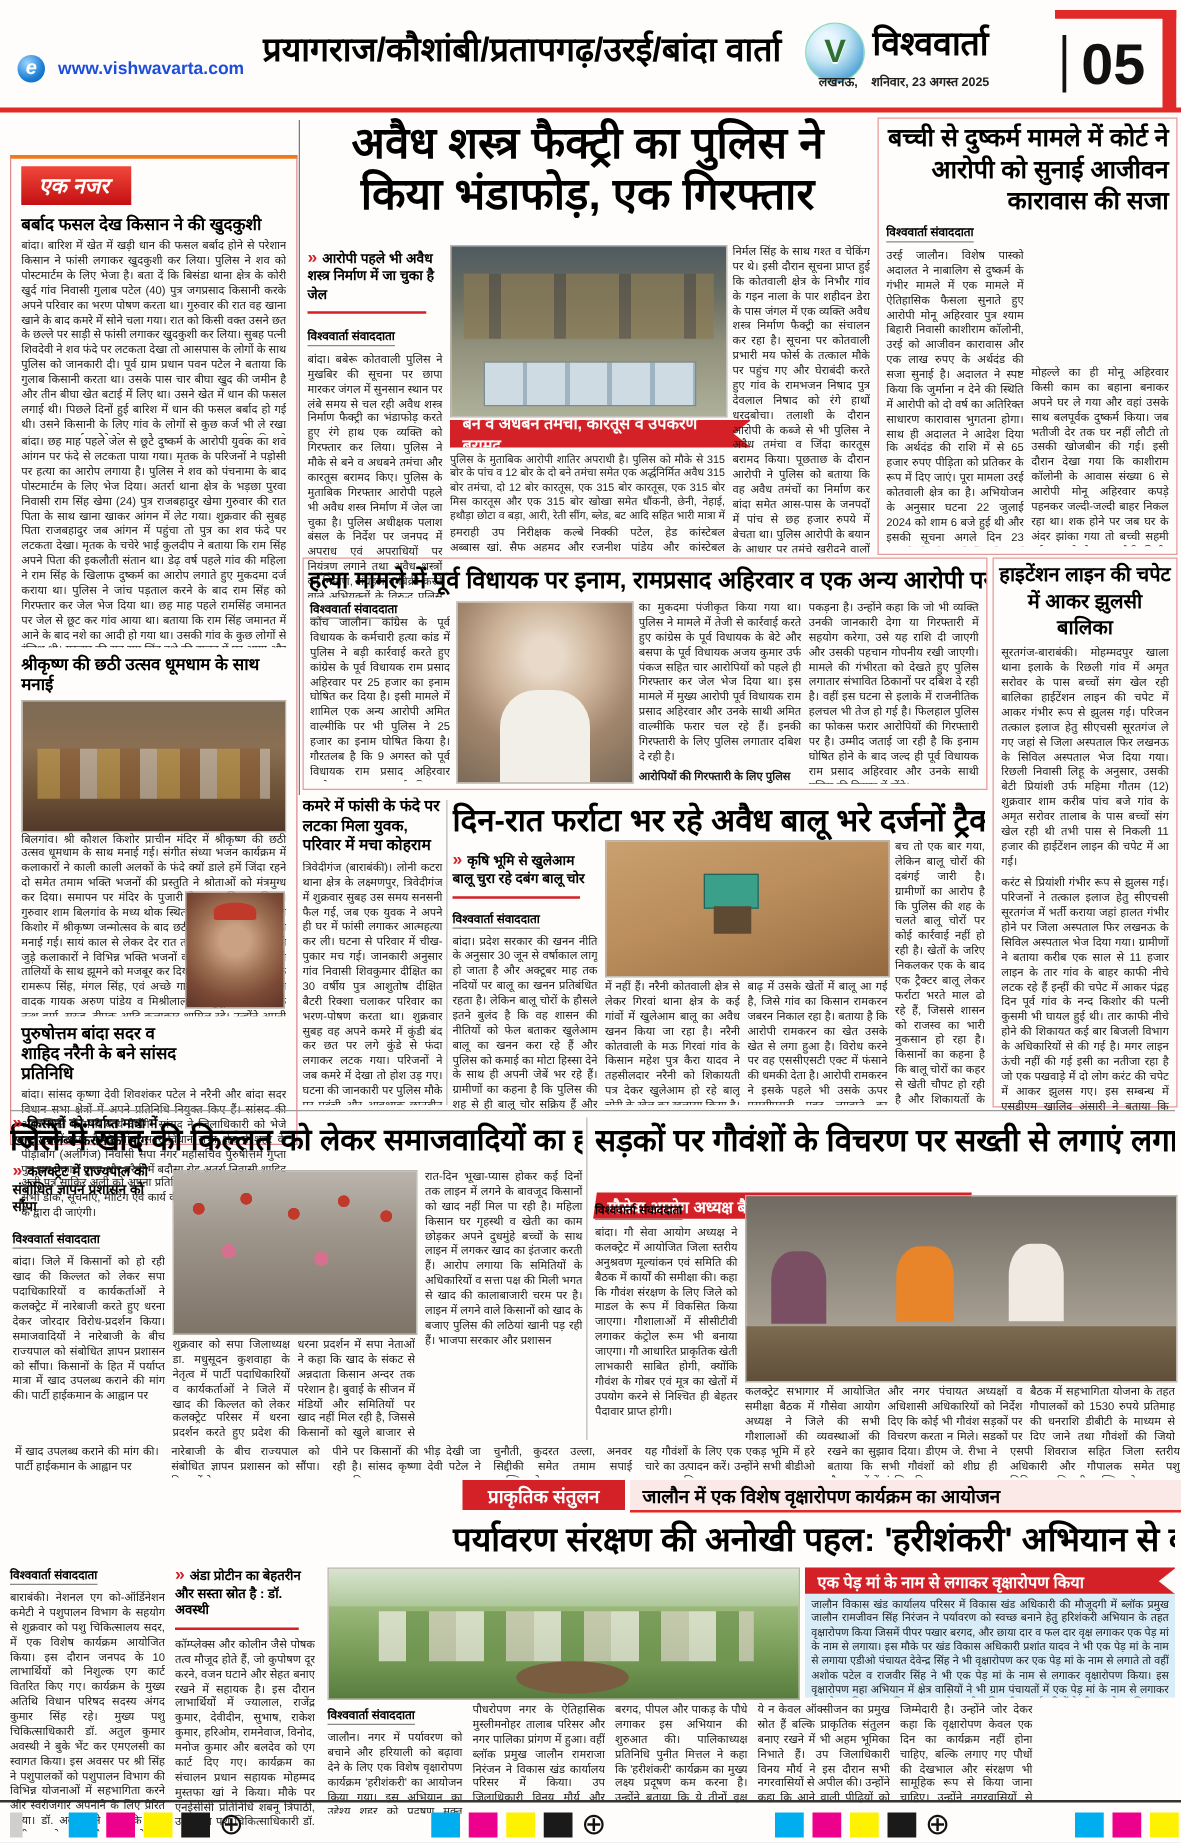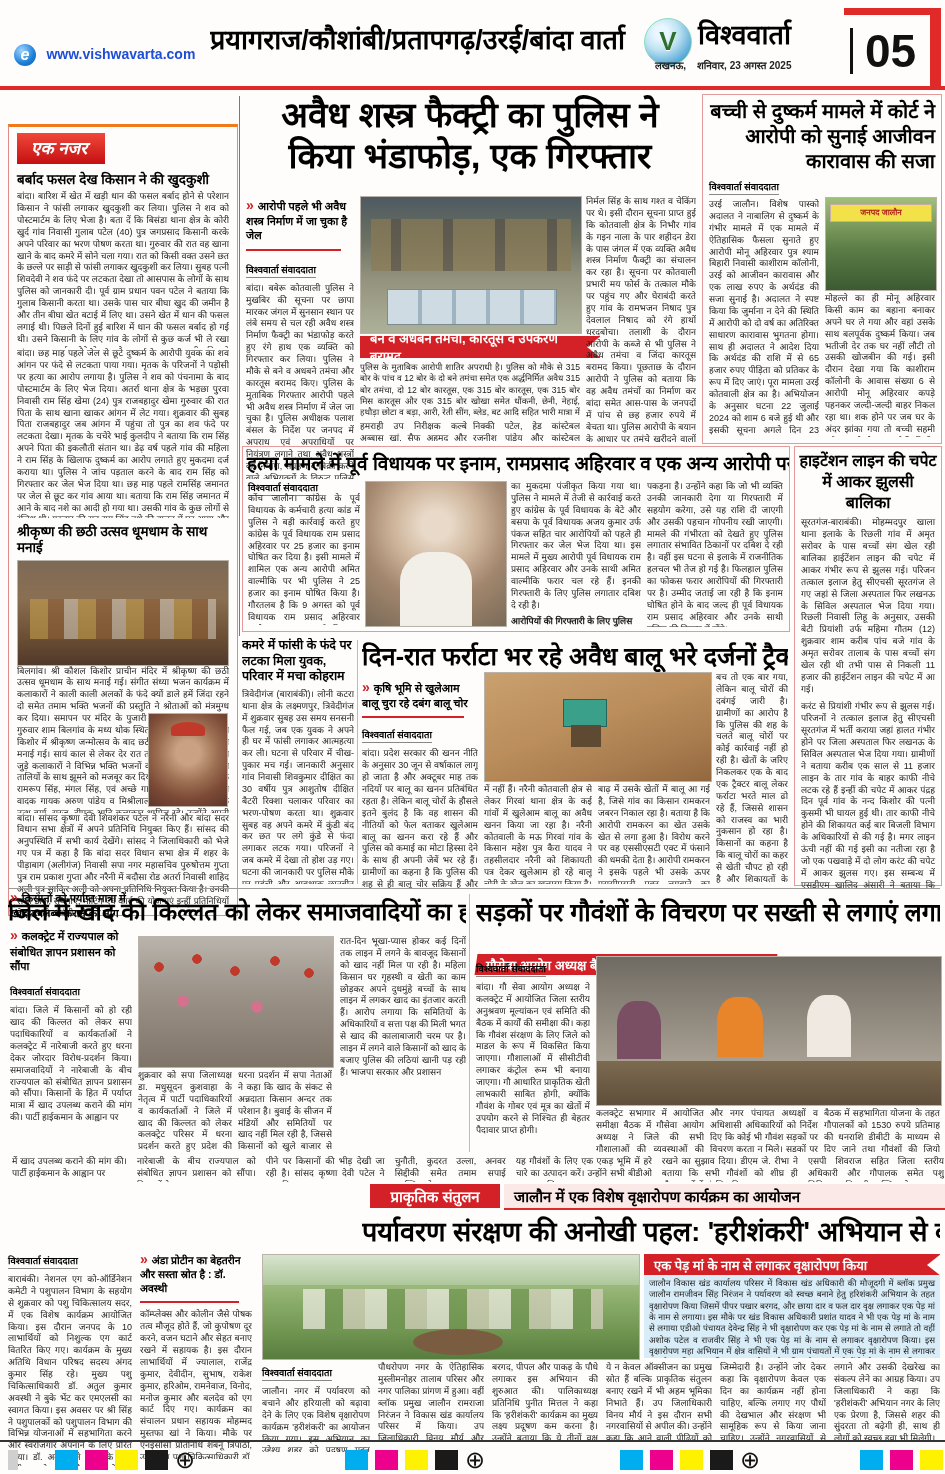--- a/index.html
+++ b/index.html
@@ -82,20 +82,21 @@
       <div class="ek-title">बर्बाद फसल देख किसान ने की खुदकुशी</div>
       <div class="body-txt" style="height:157px;">बांदा। बारिश में खेत में खड़ी धान की फसल बर्बाद होने से परेशान किसान ने फांसी लगाकर खुदकुशी कर लिया। पुलिस ने शव को पोस्टमार्टम के लिए भेजा है। बता दें कि बिसंडा थाना क्षेत्र के कोरी खुर्द गांव निवासी गुलाब पटेल (40) पुत्र जगप्रसाद किसानी करके अपने परिवार का भरण पोषण करता था। गुरुवार की रात वह खाना खाने के बाद कमरे में सोने चला गया। रात को किसी वक्त उसने छत के छल्ले पर साड़ी से फांसी लगाकर खुदकुशी कर लिया। सुबह पत्नी शिवदेवी ने शव फंदे पर लटकता देखा तो आसपास के लोगों के साथ पुलिस को जानकारी दी। पूर्व ग्राम प्रधान पवन पटेल ने बताया कि गुलाब किसानी करता था। उसके पास चार बीघा खुद की जमीन है और तीन बीघा खेत बटाई में लिए था। उसने खेत में धान की फसल लगाई थी। पिछले दिनों हुई बारिश में धान की फसल बर्बाद हो गई थी। उसने किसानी के लिए गांव के लोगों से कुछ कर्ज भी ले रखा था। फसल बर्बाद होने से वह परेशान रहता था। इधर तीन दिन से गुमशुम था और गुरुवार को फांसी पर झूलकर खुदकुशी कर ली।</div>
       <div class="body-txt" style="height:170px;">बांदा। छह माह पहले जेल से छूटे दुष्कर्म के आरोपी युवक का शव आंगन पर फंदे से लटकता पाया गया। मृतक के परिजनों ने पड़ोसी पर हत्या का आरोप लगाया है। पुलिस ने शव को पंचनामा के बाद पोस्टमार्टम के लिए भेज दिया। अतर्रा थाना क्षेत्र के भड़छा पुरवा निवासी राम सिंह खेमा (24) पुत्र राजबहादुर खेमा गुरुवार की रात पिता के साथ खाना खाकर आंगन में लेट गया। शुक्रवार की सुबह पिता राजबहादुर जब आंगन में पहुंचा तो पुत्र का शव फंदे पर लटकता देखा। मृतक के चचेरे भाई कुलदीप ने बताया कि राम सिंह अपने पिता की इकलौती संतान था। डेढ़ वर्ष पहले गांव की महिला ने राम सिंह के खिलाफ दुष्कर्म का आरोप लगाते हुए मुकदमा दर्ज कराया था। पुलिस ने जांच पड़ताल करने के बाद राम सिंह को गिरफ्तार कर जेल भेज दिया था। छह माह पहले रामसिंह जमानत पर जेल से छूट कर गांव आया था। बताया कि राम सिंह जमानत में आने के बाद नशे का आदी हो गया था। उसकी गांव के कुछ लोगों से रंजिश थी। गुरुवार की रात राम सिंह नशे की हालत में घर आया और खाना खाकर सो गया, सुबह उसका शव मिला। आरोप लगाया कि घर के पीछे की दीवाल चढ़कर विपक्षियों ने उसकी गला दबाकर हत्या कर दी और आत्महत्या का रूप देने के लिए फंदे पर लटका दिया है। उधर अतर्रा थानाध्यक्ष ऋषिदेव सिंह ने बताया कि प्रथम दृष्टया मामला आत्महत्या का लग रहा है। पोस्टमार्टम रिपोर्ट आने के बाद आगे की कार्रवाई की जाएगी।</div>
       <div class="ek-title">श्रीकृष्ण की छठी उत्सव धूमधाम के साथ मनाई</div>
       <div style="width:210px;height:104px;border:1px solid #b9b3aa;background:
            linear-gradient(180deg,#7d6a56 0%,#8a6f52 35%,#6e5237 70%,#51392a 100%);position:relative;">
         <div style="position:absolute;left:12px;top:38px;width:186px;height:40px;background:
              repeating-linear-gradient(90deg,#caa24a 0 18px,#8f5f33 18px 34px,#d8cfc0 34px 48px);opacity:.55;"></div>
       </div>
       <div class="body-txt" style="height:147px;">बिलगांव। श्री कौशल किशोर प्राचीन मंदिर में श्रीकृष्ण की छठी उत्सव धूमधाम के साथ मनाई गई। संगीत संध्या भजन कार्यक्रम में कलाकारों ने काली काली अलकों के फंदे क्यों डाले हमें जिंदा रहने दो समेत तमाम भक्ति भजनों की प्रस्तुति ने श्रोताओं को मंत्रमुग्ध कर दिया। समापन पर मंदिर के पुजारी ने प्रसाद वितरण किया। गुरुवार शाम बिलगांव के मध्य थोक स्थित प्राचीन मंदिर श्री कौशल किशोर में श्रीकृष्ण जन्मोत्सव के बाद छठी उत्सव धूमधाम के साथ मनाई गई। सायं काल से लेकर देर रात तक संगीत संध्या भजन से जुड़े कलाकारों ने विभिन्न भक्ति भजनों की प्रस्तुति ने श्रोताओं को तालियों के साथ झूमने को मजबूर कर दिया। सुप्रसिद्ध तबला वादक रामरूप सिंह, मंगल सिंह, एवं अच्छे गायक कलाकारों में ऑर्गन वादक गायक अरुण पांडेय व मिश्रीलाल, विष्णुनूत, रामचंद्र उर्फ नत्थू वर्मा, सूरज, दीपक आदि कलाकार शामिल रहे। उन्होंने अपनी कलाओं को प्रदर्शित कर वाहवाही लूटी। छठी उत्सव कार्यक्रम आयोजक राकेश शर्मा, धीरज शर्मा ने आए हुए सभी कलाकारों का उत्साहवर्धन किया। इस अवसर पर राकेश शर्मा, विजयबहादुर शर्मा, प्रियांशु शर्मा, धीरज शर्मा, श्याम सिंह, प्रेम सिंह, नीरज शर्मा, छोटू श्रीवास्तव, प्रभाकरन पांडेय, शिवविजय सिंह, कामता प्रसाद, रंजीत, विकास सिंह, अंकित तिवारी सहित बड़ी संख्या में श्रद्धालु शामिल रहे।</div>
+      <div class="ek-title" style="width:130px;">पुरुषोत्तम बांदा सदर व शाहिद नरैनी के बने सांसद प्रतिनिधि</div>
       <div style="position:absolute;right:9px;bottom:108px;width:78px;height:92px;border:1px solid #b9b3aa;background:
            radial-gradient(circle at 50% 42%,#caa183 18%,#9c6f52 45%,#7c4a36 70%,#5d352a);">
         <div style="width:34px;height:14px;background:#c0392b;border-radius:50% 50% 10% 10%;margin:8px auto 0;"></div>
       </div>
       <div class="body-txt" style="height:150px;">बांदा। सांसद कृष्णा देवी शिवशंकर पटेल ने नरैनी और बांदा सदर विधान सभा क्षेत्रों में अपने प्रतिनिधि नियुक्त किए हैं। सांसद की अनुपस्थिति में सभी कार्य देखेंगे। सांसद ने जिलाधिकारी को भेजे गए पत्र में कहा है कि बांदा सदर विधान सभा क्षेत्र में शहर के पीड़ाबाग (अलीगंज) निवासी सपा नगर महासचिव पुरुषोत्तम गुप्ता पुत्र राम प्रकाश गुप्ता और नरैनी में बदौसा रोड अतर्रा निवासी शाहिद अली पुत्र साकिर अली को अपना प्रतिनिधि नियुक्त किया है। उनकी सभी डाक, सूचनाएं, मीटिंग एवं कार्य की योजनाएं इन्हीं प्रतिनिधियों के द्वारा दी जाएंगी।</div>
     </div>
   </div>
 
   <div class="vr" style="left:239px;top:96px;height:540px;"></div>
   <div class="abs headline center" style="left:244px;top:94px;width:452px;height:92px;font-size:35px;line-height:1.18;">अवैध शस्त्र फैक्ट्री का पुलिस ने किया भंडाफोड़, एक गिरफ्तार</div>
@@ -117,25 +118,20 @@
     </div>
   <div class="abs body-txt" style="left:360px;top:362px;width:220px;height:56px;font-size:8.6px;">पुलिस के मुताबिक आरोपी शातिर अपराधी है। पुलिस को मौके से 315 बोर के पांच व 12 बोर के दो बने तमंचा समेत एक अर्द्धनिर्मित अवैध 315 बोर तमंचा, दो 12 बोर कारतूस, एक 315 बोर कारतूस, एक 315 बोर मिस कारतूस और एक 315 बोर खोखा समेत धौंकनी, छेनी, नेहाई, हथौड़ा छोटा व बड़ा, आरी, रेती सींग, ब्लेड, बट आदि सहित भारी मात्रा में अन्य शस्त्र बनाने के उपकरण बरामद किए। गिरफ्तार आरोपी पर बबेरू कोतवाली में आर्म्स एक्ट के चार मुकदमे दर्ज हैं।</div>
   <div class="abs body-txt" style="left:360px;top:421px;width:107px;height:20px;">हमराही उप निरीक्षक कल्बे अब्बास खां, सैफ अहमद और महिला उप निरीक्षक</div>
   <div class="abs body-txt" style="left:473px;top:421px;width:107px;height:20px;">निक्की पटेल, हेड कांस्टेबल रजनीश पांडेय और कांस्टेबल नकुल राय व</div>
   <div class="abs body-txt" style="left:586px;top:196px;width:110px;height:246px;">निर्मल सिंह के साथ गश्त व चेकिंग पर थे। इसी दौरान सूचना प्राप्त हुई कि कोतवाली क्षेत्र के निभौर गांव के गइन नाला के पार शहीदन डेरा के पास जंगल में एक व्यक्ति अवैध शस्त्र निर्माण फैक्ट्री का संचालन कर रहा है। सूचना पर कोतवाली प्रभारी मय फोर्स के तत्काल मौके पर पहुंच गए और घेराबंदी करते हुए गांव के रामभजन निषाद पुत्र देवलाल निषाद को रंगे हाथों धरदबोचा। तलाशी के दौरान आरोपी के कब्जे से भी पुलिस ने अवैध तमंचा व जिंदा कारतूस बरामद किया। पूछताछ के दौरान आरोपी ने पुलिस को बताया कि वह अवैध तमंचों का निर्माण कर बांदा समेत आस-पास के जनपदों में पांच से छह हजार रुपये में बेचता था। पुलिस आरोपी के बयान के आधार पर तमंचे खरीदने वालों की जांच में जुट गई है। पुलिस के मुताबिक गिरफ्तार आरोपी पहले भी अवैध शस्त्र निर्माण में जेल जा चुका है।</div>
 
   <div class="abs bordered" style="left:702px;top:94px;width:238px;height:348px;">
     <div class="headline center" style="font-size:20px;line-height:1.25;padding:4px 6px 2px;text-align:right;">बच्ची से दुष्कर्म मामले में कोर्ट ने आरोपी को सुनाई आजीवन कारावास की सजा</div>
     <div style="padding:0 6px;"><span class="byline">विश्ववार्ता संवाददाता</span></div>
     <div class="body-txt" style="position:absolute;left:6px;top:104px;width:110px;height:238px;">उरई जालौन। विशेष पास्को अदालत ने नाबालिग से दुष्कर्म के गंभीर मामले में एक मामले में ऐतिहासिक फैसला सुनाते हुए आरोपी मोनू अहिरवार पुत्र श्याम बिहारी निवासी काशीराम कॉलोनी, उरई को आजीवन कारावास और एक लाख रुपए के अर्थदंड की सजा सुनाई है। अदालत ने स्पष्ट किया कि जुर्माना न देने की स्थिति में आरोपी को दो वर्ष का अतिरिक्त साधारण कारावास भुगतना होगा। साथ ही अदालत ने आदेश दिया कि अर्थदंड की राशि में से 65 हजार रुपए पीड़िता को प्रतिकर के रूप में दिए जाएं। पूरा मामला उरई कोतवाली क्षेत्र का है। अभियोजन के अनुसार घटना 22 जुलाई 2024 को शाम 6 बजे हुई थी और इसकी सूचना अगले दिन 23 जुलाई को कोतवाली में दर्ज कराई गई। तहरीर में पीड़िता की चाची ने आरोप लगाया कि उसकी 12 वर्षीय भतीजी को</div>
-    <div class="photo" style="left:122px;top:102px;width:110px;height:92px;background:
-         linear-gradient(180deg,#9fbf7a 0%,#5c7d46 55%,#3c5a32 100%);border:1px solid #b9b3aa;">
-      <div style="position:absolute;left:4px;top:6px;right:4px;height:16px;background:#f3e14a;border:1px solid #caa;color:#b02018;
-           font-size:8px;font-weight:bold;text-align:center;line-height:16px;overflow:hidden;">जनपद जालौन</div>
-    </div>
     <div class="body-txt" style="position:absolute;left:122px;top:198px;width:110px;height:144px;">मोहल्ले का ही मोनू अहिरवार किसी काम का बहाना बनाकर अपने घर ले गया और वहां उसके साथ बलपूर्वक दुष्कर्म किया। जब भतीजी देर तक घर नहीं लौटी तो उसकी खोजबीन की गई। इसी दौरान देखा गया कि काशीराम कॉलोनी के आवास संख्या 6 से आरोपी मोनू अहिरवार कपड़े पहनकर जल्दी-जल्दी बाहर निकल रहा था। शक होने पर जब घर के अंदर झांका गया तो बच्ची सहमी हुई दरवाजे के पास बैठी मिली। पूछताछ करने पर उसने बताया कि आरोपी पहले भी दो-तीन बार उसके साथ गलत काम कर चुका है और चुप रहने के लिए पैसे देता था।</div>
   </div>
 
   <div class="abs bordered" style="left:242px;top:446px;width:546px;height:184px;">
     <div class="headline nowrap" style="font-size:19px;padding:3px 4px;">हत्या मामले में पूर्व विधायक पर इनाम, रामप्रसाद अहिरवार व एक अन्य आरोपी पर इनाम घोषित</div>
     <div style="position:absolute;left:5px;top:30px;"><span class="byline">विश्ववार्ता संवाददाता</span></div>
     <div class="body-txt" style="position:absolute;left:5px;top:46px;width:112px;height:132px;">कोंच जालौन। कांग्रेस के पूर्व विधायक के कर्मचारी हत्या कांड में पुलिस ने बड़ी कार्रवाई करते हुए कांग्रेस के पूर्व विधायक राम प्रसाद अहिरवार पर 25 हजार का इनाम घोषित कर दिया है। इसी मामले में शामिल एक अन्य आरोपी अमित वाल्मीकि पर भी पुलिस ने 25 हजार का इनाम घोषित किया है। गौरतलब है कि 9 अगस्त को पूर्व विधायक राम प्रसाद अहिरवार उनके पुत्र बसपा पूर्व विधायक अजय कुमार उर्फ पंकज पर अपने ही कर्मचारी जितेंद्र अहिरवार के साथियों के साथ मिलकर बेरहमी से पीट-पीटकर हत्या करने का आरोप लगा था। जिस पर पुलिस ने दोनों पूर्व विधायक पिता पुत्र और उनके बेटे सहित 6 लोगों के खिलाफ हत्या</div>
     <div class="photo" style="left:122px;top:34px;width:140px;height:144px;background:
          radial-gradient(circle at 50% 30%,#e8d9c8 12%,#cdb49a 35%,#a3876e 60%,#7a6a58 100%);">
       <div style="position:absolute;left:34px;bottom:0;width:72px;height:74px;background:#f2efe8;border-radius:40% 40% 0 0;"></div>
@@ -254,21 +250,20 @@
     <div class="cap-blue body-txt" style="height:83px;padding:3px 5px;box-sizing:border-box;font-size:8.6px;">जालौन विकास खंड कार्यालय परिसर में विकास खंड अधिकारी की मौजूदगी में ब्लॉक प्रमुख जालौन रामजीवन सिंह निरंजन ने पर्यावरण को स्वच्छ बनाने हेतु हरिशंकरी अभियान के तहत वृक्षारोपण किया जिसमें पीपर पखार बरगद, और छाया दार व फल दार वृक्ष लगाकर एक पेड़ मां के नाम से लगाया। इस मौके पर खंड विकास अधिकारी प्रशांत यादव ने भी एक पेड़ मां के नाम से लगाया एडीओ पंचायत देवेन्द्र सिंह ने भी वृक्षारोपण कर एक पेड़ मां के नाम से लगाते तो वहीं अशोक पटेल व राजवीर सिंह ने भी एक पेड़ मां के नाम से लगाकर वृक्षारोपण किया। इस वृक्षारोपण महा अभियान में क्षेत्र वासियों ने भी ग्राम पंचायतों में एक पेड़ मां के नाम से लगाकर वृक्षारोपण किया तथा विकास खण्ड के साथी अधिकारी व कर्मचारियों ने भी वृक्षारोपण किया।</div>
   </div>
   <div class="abs" style="left:262px;top:1362px;width:108px;">
     <span class="byline">विश्ववार्ता संवाददाता</span>
     <div class="body-txt" style="height:66px;margin-top:2px;">जालौन। नगर में पर्यावरण को बचाने और हरियाली को बढ़ावा देने के लिए एक विशेष वृक्षारोपण कार्यक्रम 'हरीशंकरी' का आयोजन किया गया। इस अभियान का उद्देश्य शहर को प्रदूषण मुक्त बनाना और लोगों को प्रकृति से जोड़ना है। यह</div>
   </div>
   <div class="abs body-txt" style="left:378px;top:1362px;width:106px;height:80px;">पौधरोपण नगर के ऐतिहासिक मुस्लीमनोहर तालाब परिसर और नगर पालिका प्रांगण में हुआ। वहीं ब्लॉक प्रमुख जालौन रामराजा निरंजन ने विकास खंड कार्यालय परिसर में किया। उप जिलाधिकारी विनय मौर्य और पालिकाध्यक्ष प्रतिनिधि पुनीत मित्तल ने संयुक्त रूप से</div>
   <div class="abs body-txt" style="left:492px;top:1362px;width:106px;height:80px;">बरगद, पीपल और पाकड़ के पौधे लगाकर इस अभियान की शुरुआत की। पालिकाध्यक्ष प्रतिनिधि पुनीत मित्तल ने कहा कि 'हरीशंकरी' कार्यक्रम का मुख्य लक्ष्य प्रदूषण कम करना है। उन्होंने बताया कि ये तीनों वृक्ष पर्यावरण संतुलन के लिए बहुत उपयोगी हैं क्योंकि</div>
   <div class="abs body-txt" style="left:606px;top:1362px;width:106px;height:80px;">ये न केवल ऑक्सीजन का प्रमुख स्रोत हैं बल्कि प्राकृतिक संतुलन बनाए रखने में भी अहम भूमिका निभाते हैं। उप जिलाधिकारी विनय मौर्य ने इस दौरान सभी नगरवासियों से अपील की। उन्होंने कहा कि आने वाली पीढ़ियों को एक स्वच्छ वातावरण देना सबकी</div>
   <div class="abs body-txt" style="left:720px;top:1362px;width:106px;height:80px;">जिम्मेदारी है। उन्होंने जोर देकर कहा कि वृक्षारोपण केवल एक दिन का कार्यक्रम नहीं होना चाहिए, बल्कि लगाए गए पौधों की देखभाल और संरक्षण भी सामूहिक रूप से किया जाना चाहिए। उन्होंने नगरवासियों से कम से कम एक पौधा</div>
-  <div class="abs body-txt" style="left:834px;top:1362px;width:106px;height:80px;">लगाने और उसकी देखरेख का संकल्प लेने का आग्रह किया। उप जिलाधिकारी ने कहा कि 'हरीशंकरी' अभियान नगर के लिए एक प्रेरणा है, जिससे शहर की सुंदरता तो बढ़ेगी ही, साथ ही लोगों को स्वच्छ हवा भी मिलेगी।</div>
 
   <div class="hr-gray" style="left:0;top:1440px;width:945px;background:#333;height:2px;"></div>
 
   <div class="abs" style="left:8px;top:1450px;width:10px;height:20px;background:#cfcfcf;"></div>
   <div class="cmyk" style="left:55px;top:1450px;">
     <span class="sq" style="background:#00aeef;"></span>
       <span class="sq" style="background:#ec008c;"></span>
       <span class="sq" style="background:#fff200;"></span>
       <span class="sq" style="background:#1a1a1a;"></span>
       <span class="reg">⊕</span>

